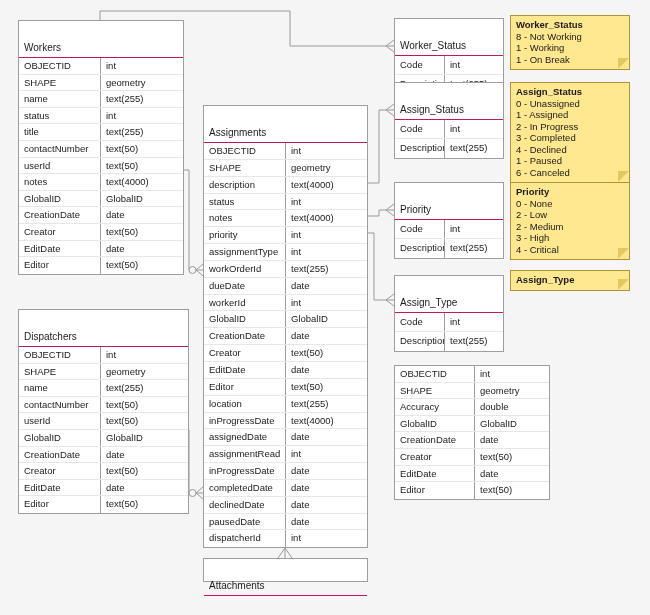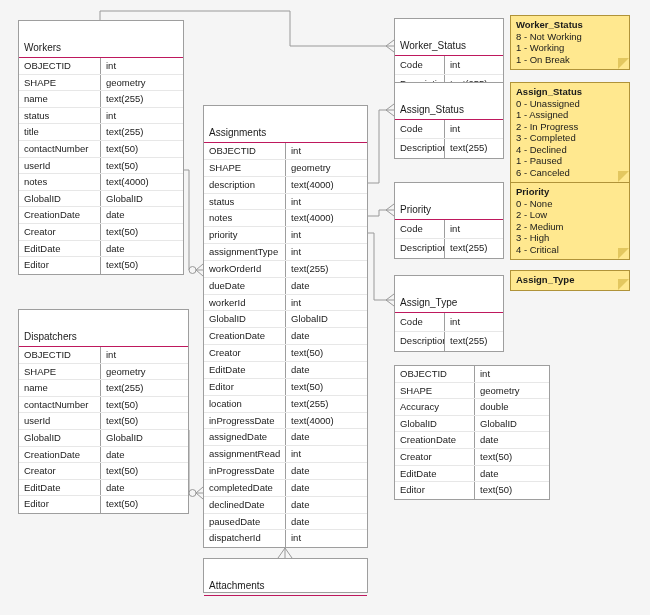--- a/index.html
+++ b/index.html
@@ -376,21 +376,21 @@
       <div class="er-row">
         <span class="c1">EditDate</span>
         <span class="c2">date</span>
       </div>
       <div class="er-row">
         <span class="c1">Editor</span>
         <span class="c2">text(50)</span>
       </div>
     </div>
 
-  <div class="er-table" style="left:203px;top:558px;width:165px;height:35px;">
+  <div class="er-table" style="left:203px;top:558px;width:165px;height:24px;">
       <div class="er-head">Attachments</div>
     </div>
 
   <div class="note" style="left:510px;top:15px;">
       <div class="nt">Worker_Status</div>
       <div class="nl">8 - Not Working</div>
       <div class="nl">1 - Working</div>
       <div class="nl">1 - On Break</div>
     </div>
 

